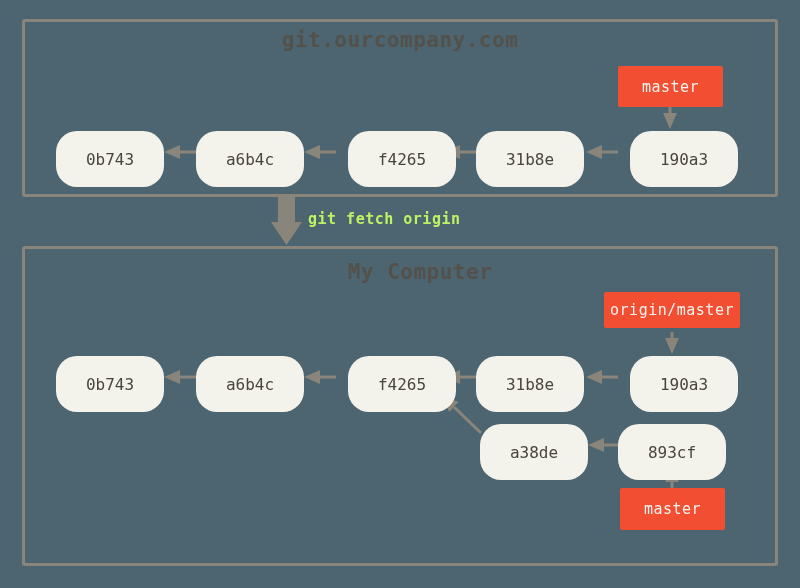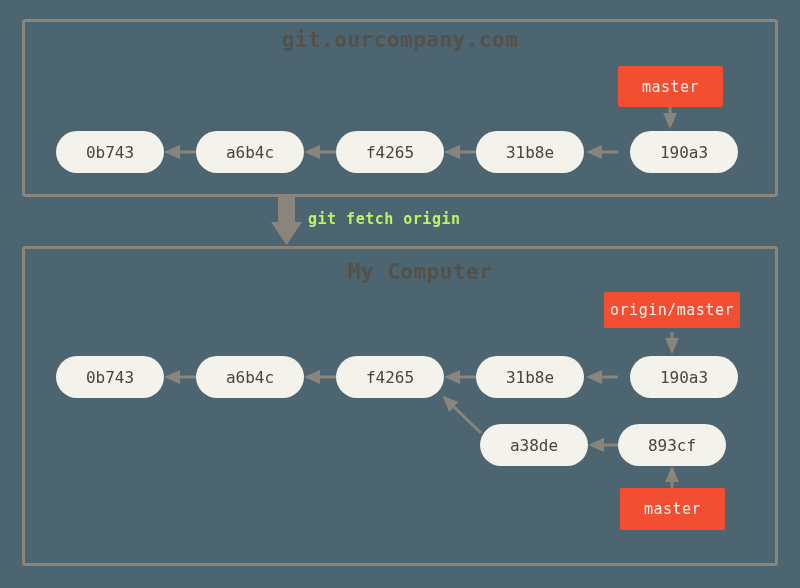--- a/index.html
+++ b/index.html
@@ -13,39 +13,39 @@
   }
   .box-remote{left:22px;top:19px;width:756px;height:178px;}
   .box-local{left:22px;top:246px;width:756px;height:320px;}
   .repo-title{
     position:absolute;left:22px;width:756px;text-align:center;
     font-size:21px;font-weight:bold;color:#54514A;letter-spacing:.5px;
   }
   .title-remote{top:28px;}
   .title-local{top:260px;padding-left:20px;}
   .commit{
-    position:absolute;width:108px;height:42px;border-radius:21px;
+    position:absolute;width:108px;height:56px;border-radius:21px;
     background:#F3F2EB;display:flex;align-items:center;justify-content:center;
     font-size:16px;color:#4A453E;
   }
   .tag{
     position:absolute;background:#F14E32;border-radius:2px;
     display:flex;align-items:center;justify-content:center;
     font-size:15px;color:#F7F3EF;letter-spacing:.5px;
   }
   .tag-remote-master{left:618px;top:66px;width:105px;height:41px;}
   .tag-origin-master{left:604px;top:292px;width:136px;height:36px;}
   .tag-local-master{left:620px;top:488px;width:105px;height:42px;}
   .cmd-label{
     position:absolute;left:308px;top:210px;
     font-size:15px;font-weight:bold;color:#bef264;letter-spacing:.5px;
   }
   .arrows{position:absolute;left:0;top:0;pointer-events:none;}
   
-  .c0{left:56px;}  .c1{left:196px;} .c2{left:336px;} .c3{left:476px;} .c4{left:630px;}
+  .c0{left:56px;}  .c1{left:196px;} .c2{left:348px;} .c3{left:476px;} .c4{left:630px;}
   .row-remote{top:131px;}
   .row-local1{top:356px;}
   .row-local2{top:424px;}
   .cA{left:480px;} .cB{left:618px;}
 </style>
 </head>
 <body>
 
 <div class="canvas">
 

